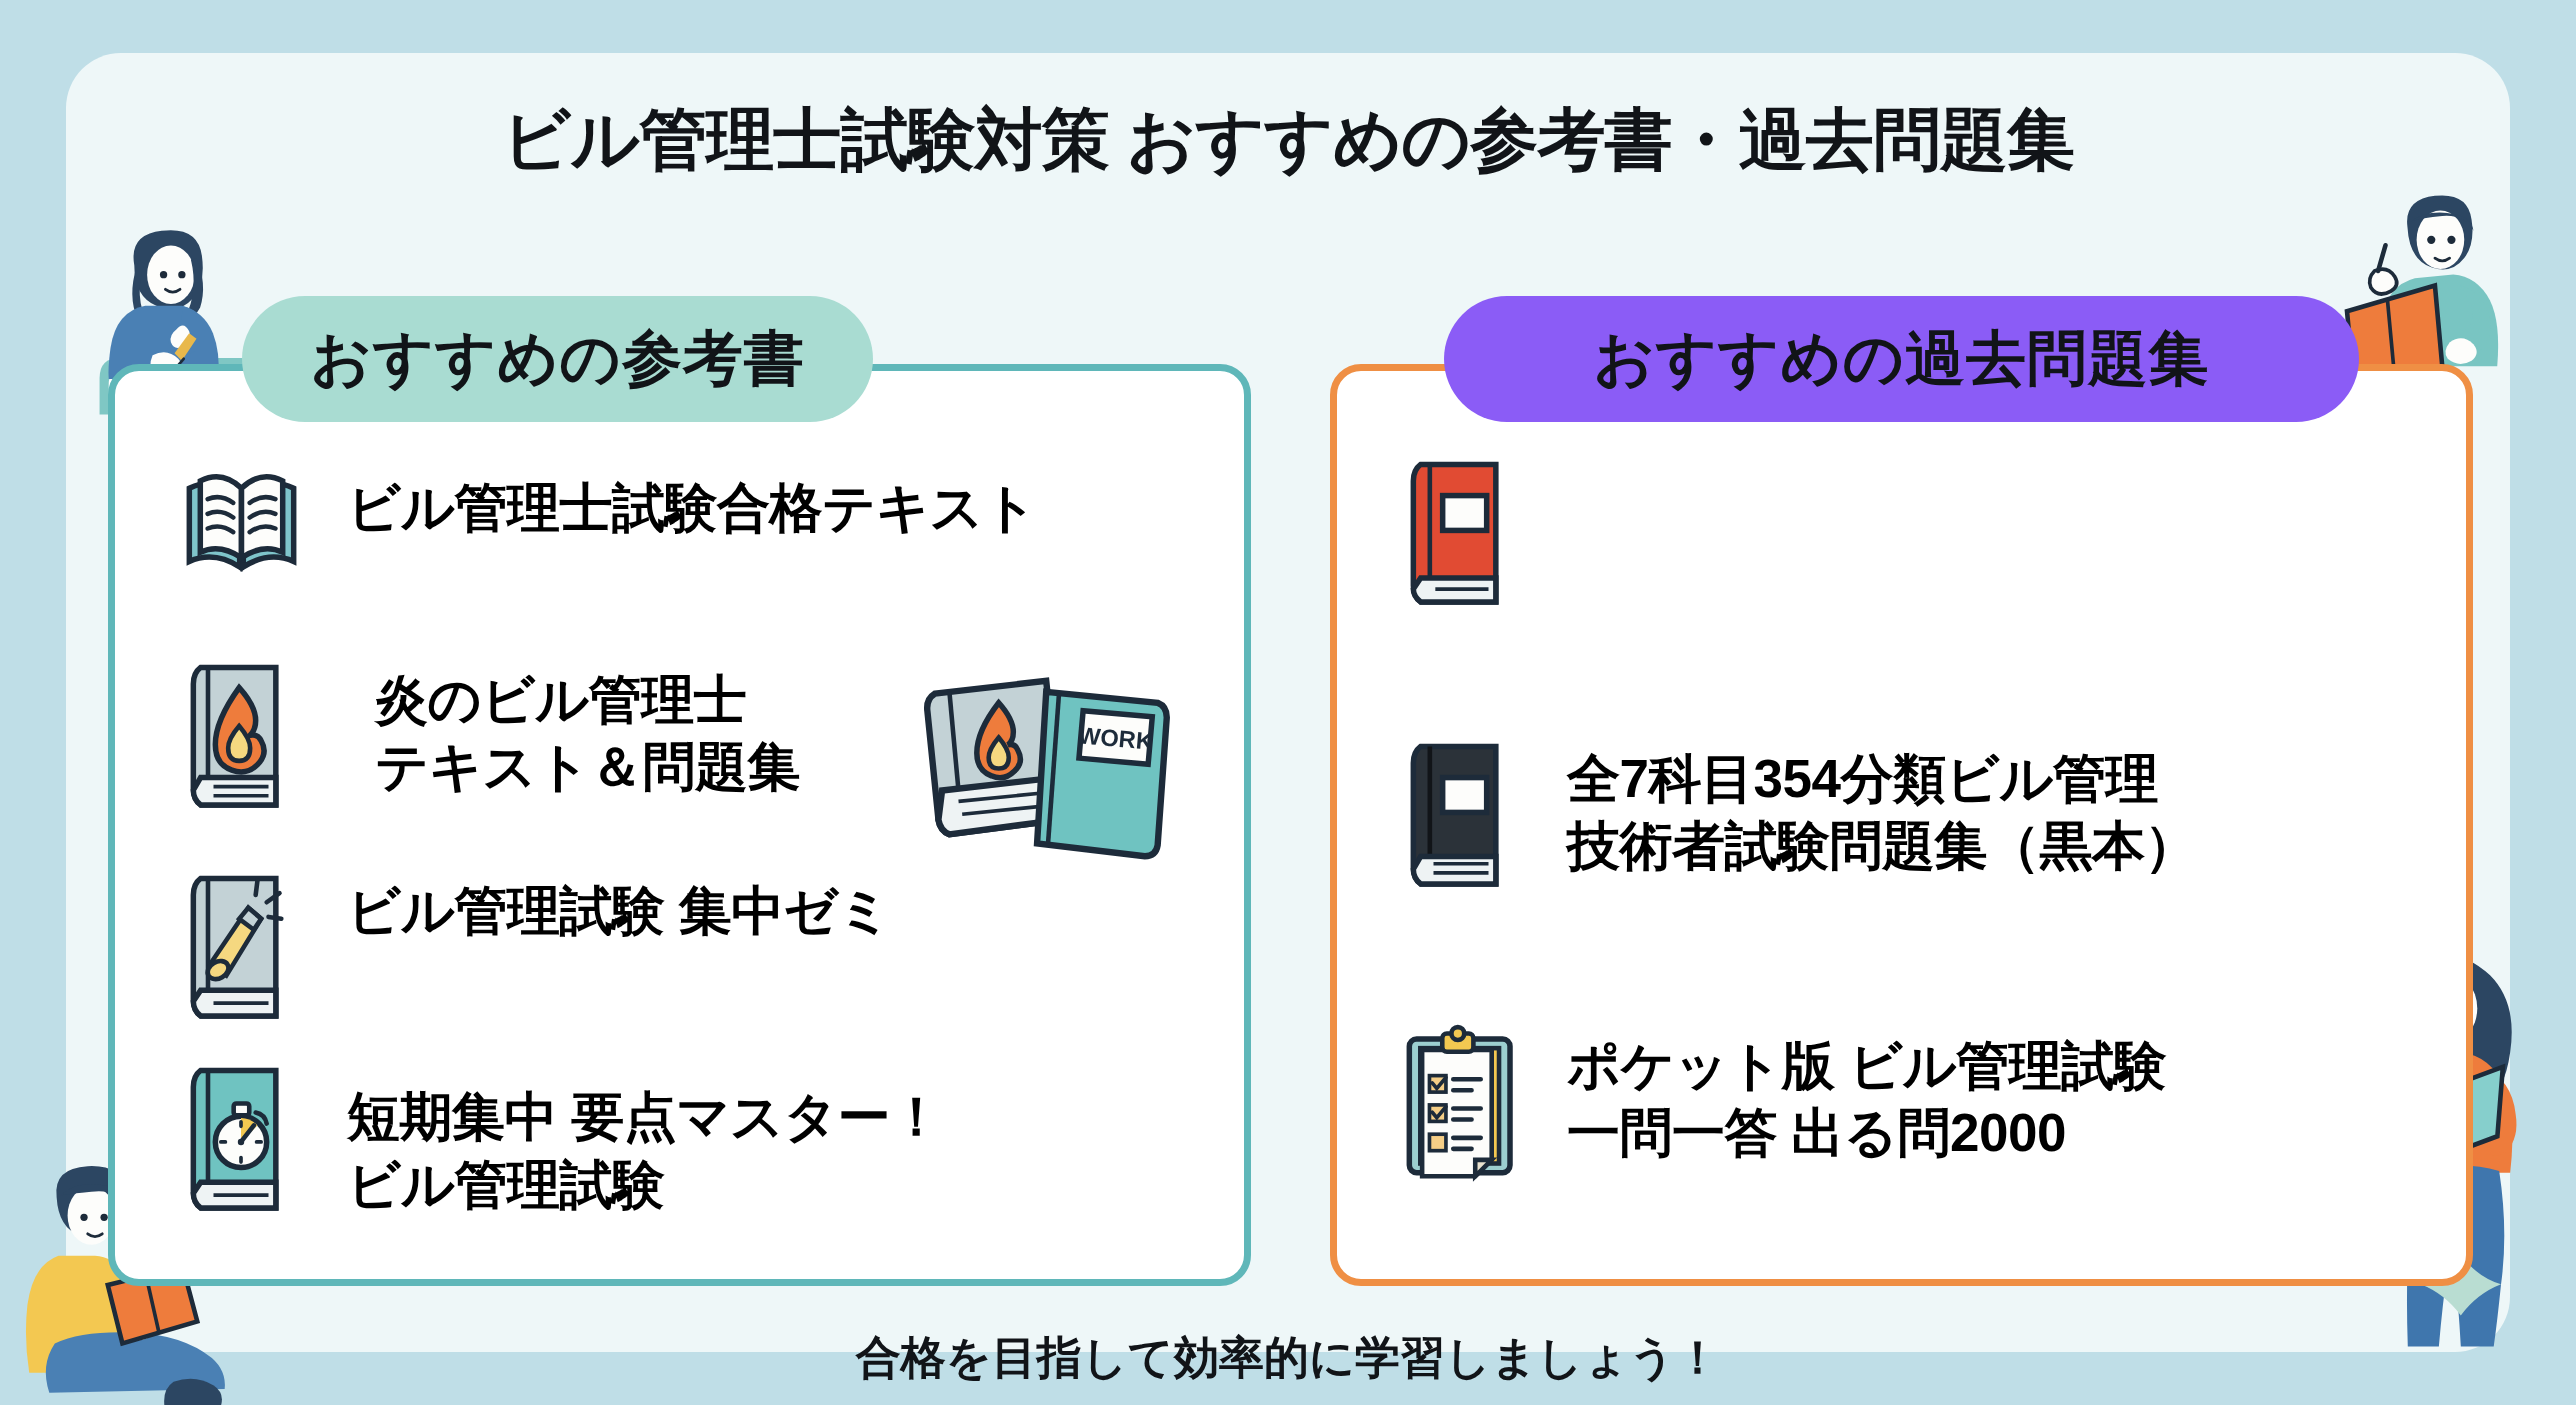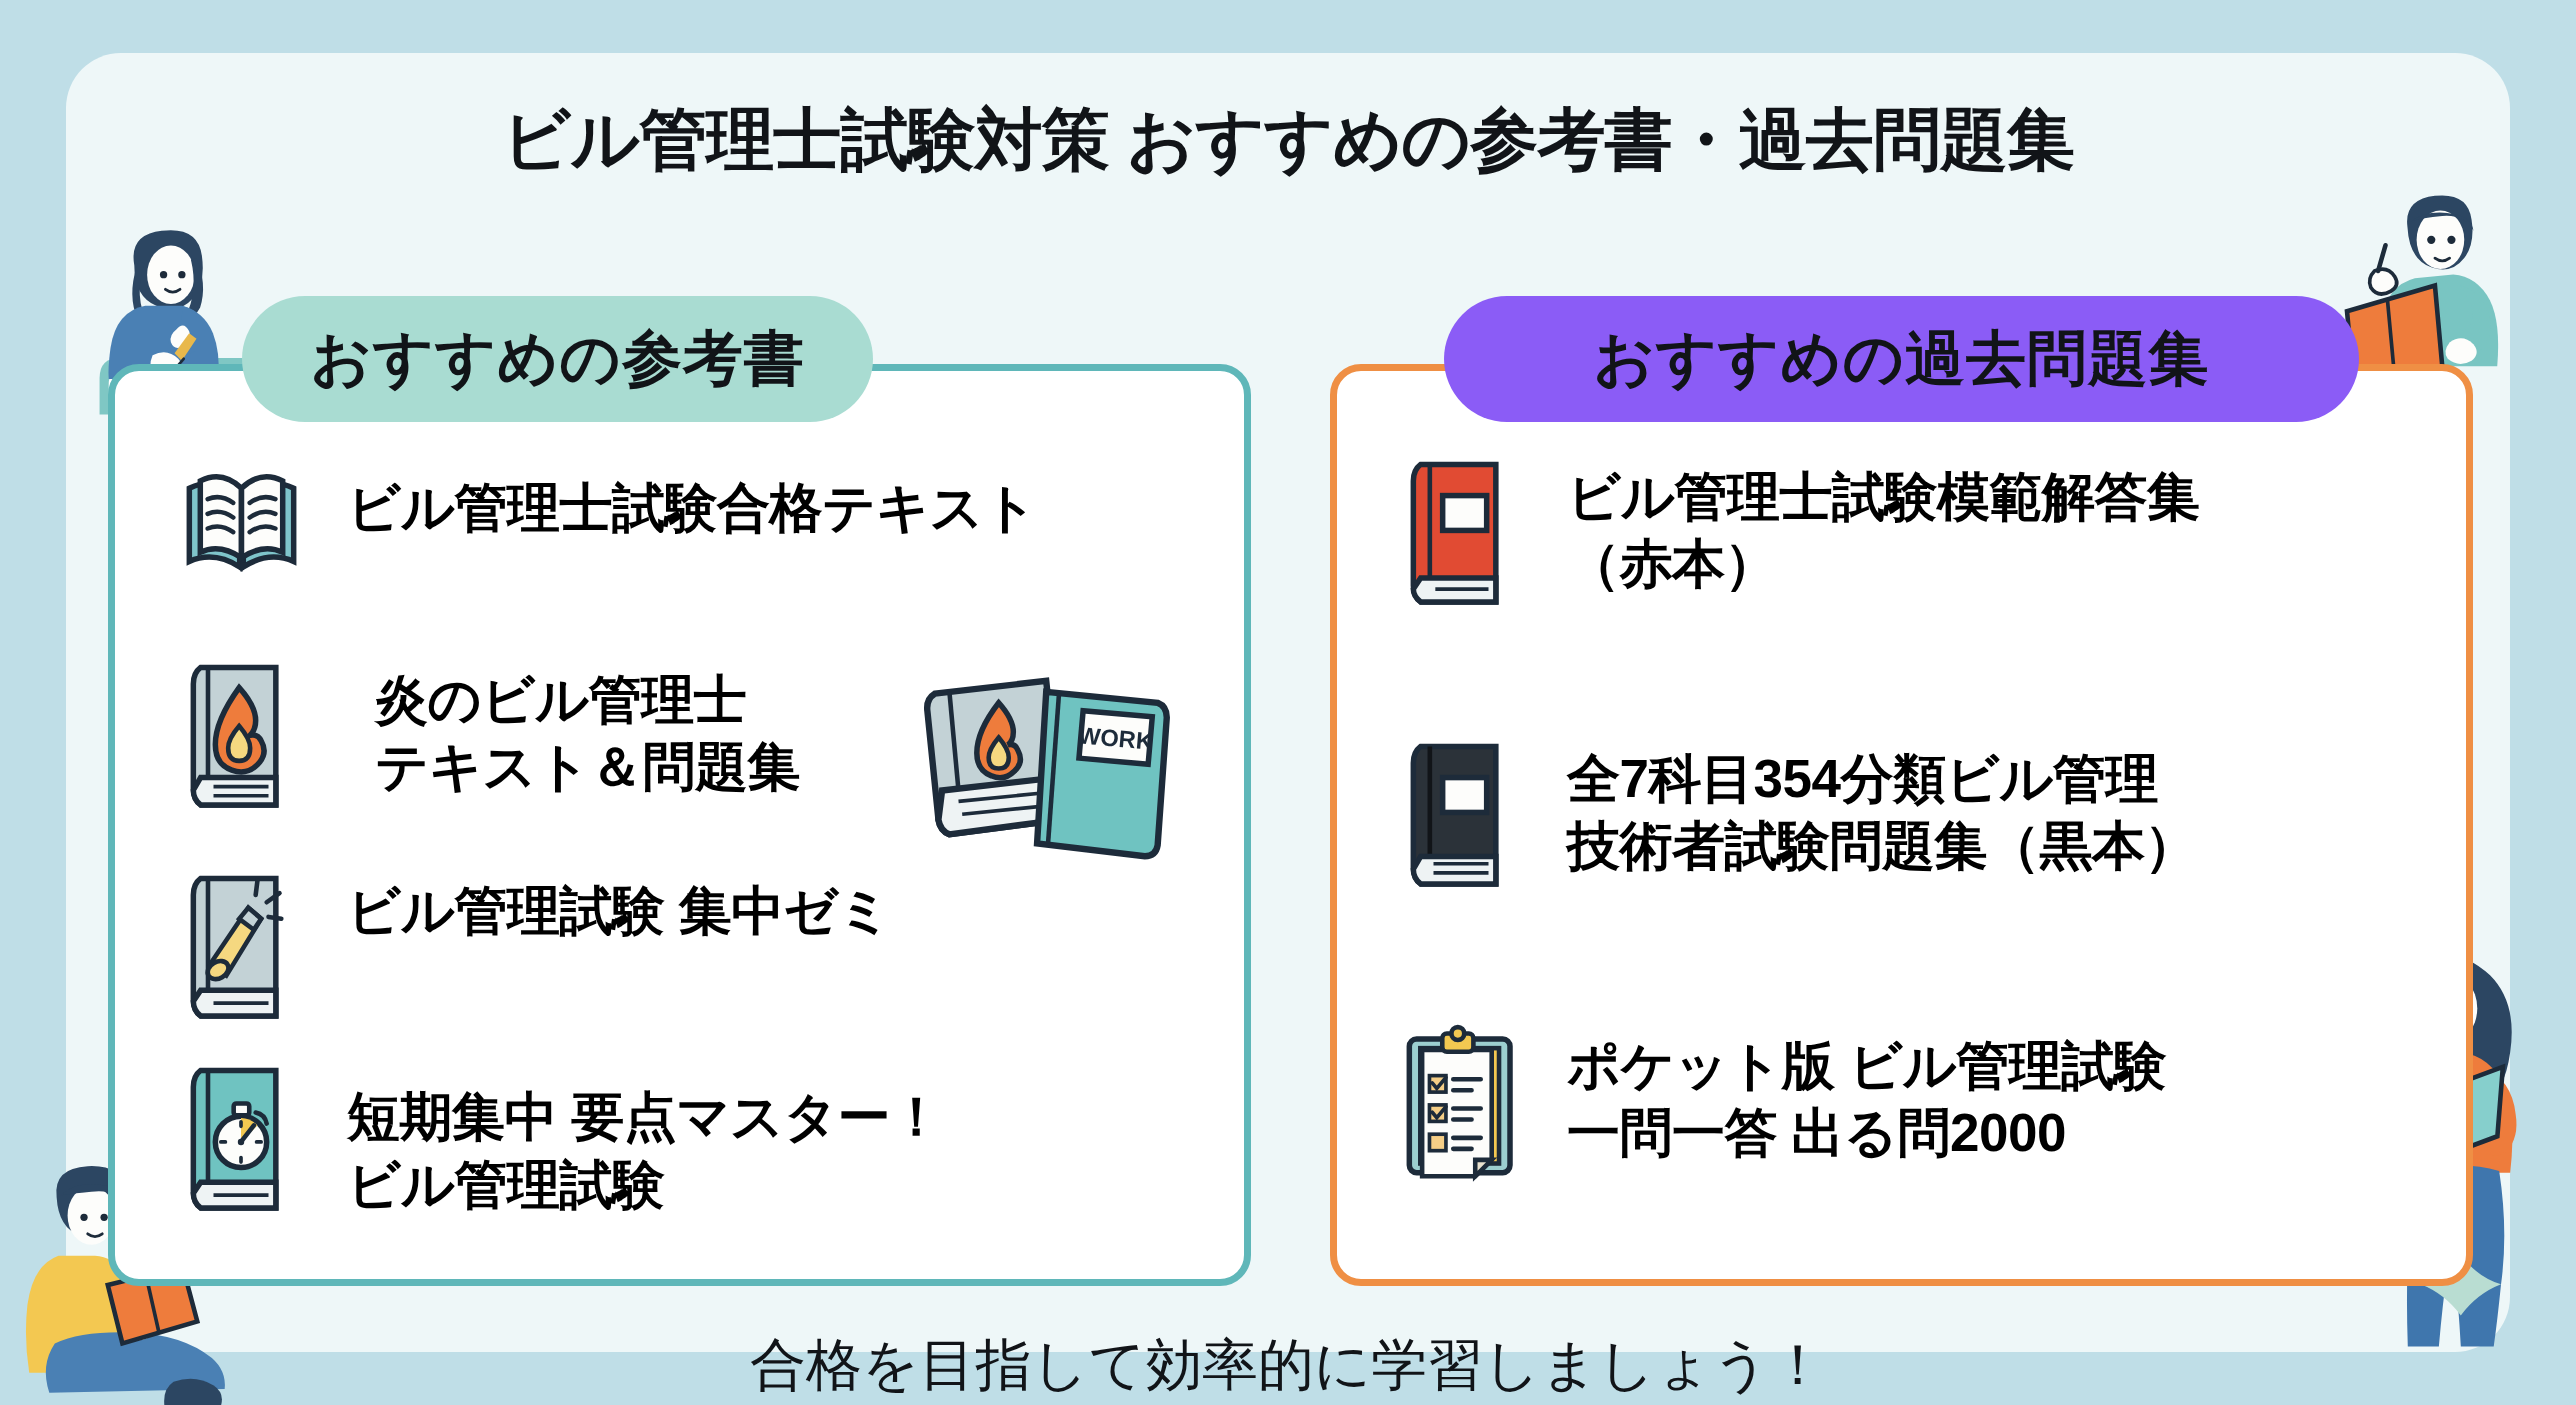--- a/index.html
+++ b/index.html
@@ -97,22 +97,22 @@
     position: absolute;
     left: 922px; top: 679px;
     width: 274px; height: 201px;
   }
 
   
   .footer {
     position: absolute;
     left: 0; top: 1328px; width: 2576px;
     text-align: center;
-    font-size: 56px;
-    font-weight: 400;
+    font-size: 45px;
+    font-weight: 700;
     color: #111418;
     letter-spacing: 0px;
     white-space: nowrap;
   }
 
   
   .person { position: absolute; }
   .p-tl { left: 81px;   top: 218px;  width: 220px;  height: 192px; }
   .p-tr { left: 2347px; top: 183px;  width: 229px;  height: 229px; }
   .p-br { left: 2267px; top: 924px; width: 309px;  height: 430px; }
@@ -313,24 +313,20 @@
   <div class="item R1">
     <div class="item-icon">
       <svg viewBox="0 0 120 170" width="110" height="156">
         <path d="M16 8 h82 v150 h-82 q-8 -6 -8 -18 v-114 q0 -12 8 -18z" fill="#e14b33" stroke="#1d2b3a" stroke-width="6"></path>
         <path d="M26 8 v150" stroke="#1d2b3a" stroke-width="5"></path>
         <rect x="40" y="42" width="48" height="38" fill="#fdfdfb" stroke="#1d2b3a" stroke-width="6"></rect>
         <path d="M16 132 h82 v26 h-82 q-8 -6 -8 -14z" fill="#eef3f4" stroke="#1d2b3a" stroke-width="6"></path>
         <path d="M32 144 h58" stroke="#1d2b3a" stroke-width="4"></path>
       </svg>
     </div>
-    <div class="item-text">
-      <span class="line2">ビル管理士試験模範解答集</span>
-      <span class="line2">（赤本）</span>
-    </div>
   </div>
 
   <div class="item R2">
     <div class="item-icon">
       <svg viewBox="0 0 120 170" width="110" height="156">
         <path d="M16 8 h82 v150 h-82 q-8 -6 -8 -18 v-114 q0 -12 8 -18z" fill="#2b3239" stroke="#1d2b3a" stroke-width="6"></path>
         <path d="M26 8 v150" stroke="#111418" stroke-width="5"></path>
         <rect x="40" y="42" width="48" height="38" fill="#fdfdfb" stroke="#1d2b3a" stroke-width="6"></rect>
         <path d="M16 128 h82 v30 h-82 q-8 -6 -8 -16z" fill="#eef3f4" stroke="#1d2b3a" stroke-width="6"></path>
         <path d="M30 136 h60" stroke="#1d2b3a" stroke-width="4"></path>

